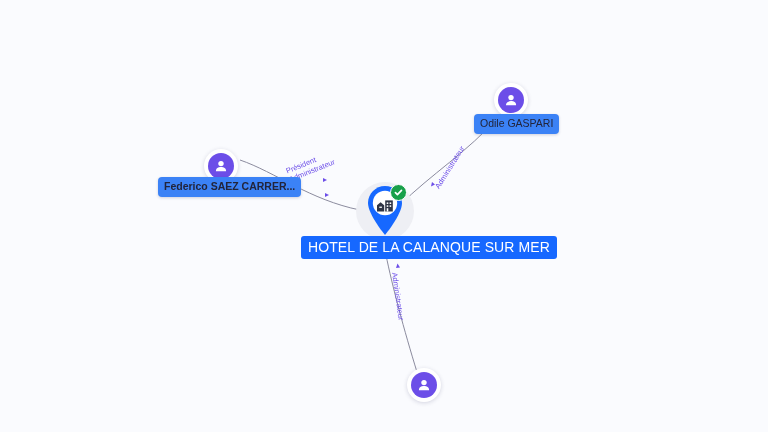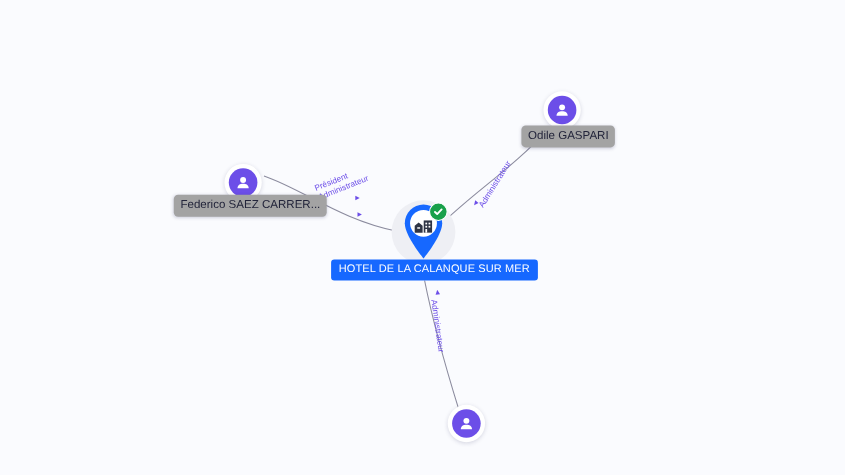--- a/index.html
+++ b/index.html
@@ -44,21 +44,21 @@
     border-radius: 50%;
     background: #6c4ee8;
     display: flex;
     align-items: center;
     justify-content: center;
   }
   .person-avatar svg { display: block; }
 
   .person-label {
     position: absolute;
-    background: #a3a3a3;
+    background: #3b82f6;
     color: #22243a;
     font-size: 10.5px;
     line-height: 1;
     padding: 4px 6px 5px 6px;
     border-radius: 4px;
     box-shadow: 0 1px 3px rgba(40,40,90,0.20);
     white-space: nowrap;
   }
 
   
@@ -99,21 +99,21 @@
     background: #18a04a;
     border: 1.5px solid #ffffff;
     display: flex;
     align-items: center;
     justify-content: center;
   }
   .company-label {
     position: absolute;
     background: #1668ff;
     color: #ffffff;
-    font-size: 10px;
+    font-size: 14px;
     line-height: 1;
     padding: 4px 7px 5px 7px;
     border-radius: 3px;
     white-space: nowrap;
     letter-spacing: 0.1px;
   }
 
   
   .edge-label {
     position: absolute;
@@ -163,21 +163,21 @@
   </div>
 
   <div class="person-node" style="left:204px; top:149px;">
     <div class="person-avatar">
       <svg width="16" height="16" viewBox="0 0 16 16">
         <circle cx="8" cy="5.6" r="2.7" fill="#ffffff"></circle>
         <path d="M2.9,13.2 C2.9,10.3 5.2,9.1 8,9.1 C10.8,9.1 13.1,10.3 13.1,13.2 Z" fill="#ffffff"></path>
       </svg>
     </div>
   </div>
-  <div class="person-label" style="left:158px; top:177px;">Federico SAEZ CARRER...</div>
+  <div class="person-label" style="left:158px; top:177px;font-weight:bold;">Federico SAEZ CARRER...</div>
 
   <div class="person-node" style="left:494px; top:83px;">
     <div class="person-avatar">
       <svg width="16" height="16" viewBox="0 0 16 16">
         <circle cx="8" cy="5.6" r="2.7" fill="#ffffff"></circle>
         <path d="M2.9,13.2 C2.9,10.3 5.2,9.1 8,9.1 C10.8,9.1 13.1,10.3 13.1,13.2 Z" fill="#ffffff"></path>
       </svg>
     </div>
   </div>
   <div class="person-label" style="left:474px; top:114px;">Odile GASPARI</div>

